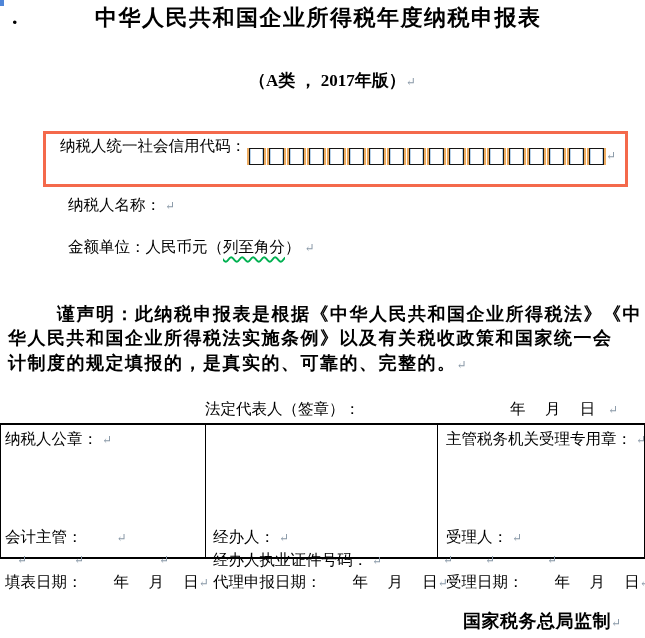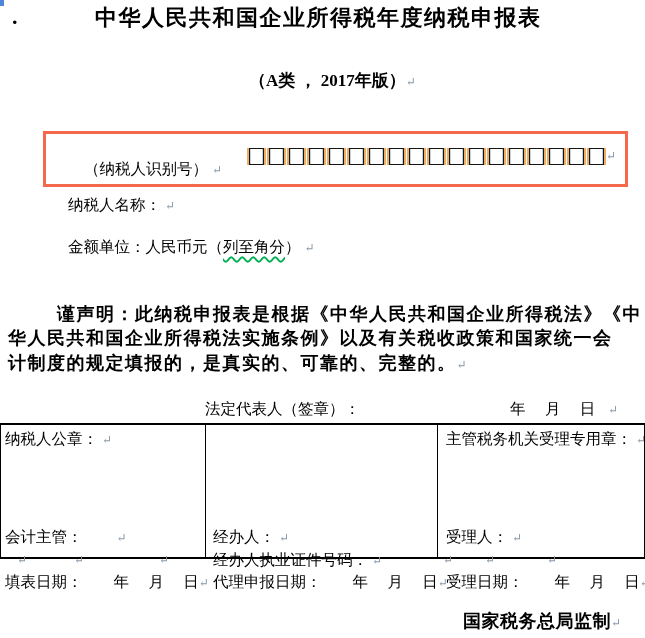--- a/index.html
+++ b/index.html
@@ -38,21 +38,21 @@
   <div class="corner"></div>
   <div class="leading-dot">.</div>
 
   <div class="title">中华人民共和国企业所得税年度纳税申报表</div>
 
   <div class="subtitle"><span>（A类 ， 2017年版）</span><span class="pilcrow">↵</span></div>
 
 
   <div class="redbox"></div>
 
-  <div class="abs ccline2"><span>（纳税人识别号）</span> <span class="pilcrow">↵</span></div>
+  <div class="abs ccline1">纳税人统一社会信用代码：</div>
 
   <div class="ccboxes"><span class="ccbox"></span><span class="ccbox"></span><span class="ccbox"></span><span class="ccbox"></span><span class="ccbox"></span><span class="ccbox"></span><span class="ccbox"></span><span class="ccbox"></span><span class="ccbox"></span><span class="ccbox"></span><span class="ccbox"></span><span class="ccbox"></span><span class="ccbox"></span><span class="ccbox"></span><span class="ccbox"></span><span class="ccbox"></span><span class="ccbox"></span><span class="ccbox"></span><span class="pilcrow">↵</span></div>
 
   <div class="abs" style="left:68px;top:196px;"><span>纳税人名称：</span> <span class="pilcrow">↵</span></div>
 
   <div class="abs" style="left:68px;top:238px;"><span>金额单位：人民币元（</span><span class="squiggle">列至角分</span><span>）</span> <span class="pilcrow">↵</span></div>
 
   <div class="decl" style="top:326px;">华人民共和国企业所得税法实施条例》以及有关税收政策和国家统一会</div>
   <div class="decl decl-indent" style="top:302px;">谨声明：此纳税申报表是根据《中华人民共和国企业所得税法》《中</div>
   <div class="decl" style="top:351px;"><span>计制度的规定填报的，是真实的、可靠的、完整的。</span><span class="pilcrow">↵</span></div>

